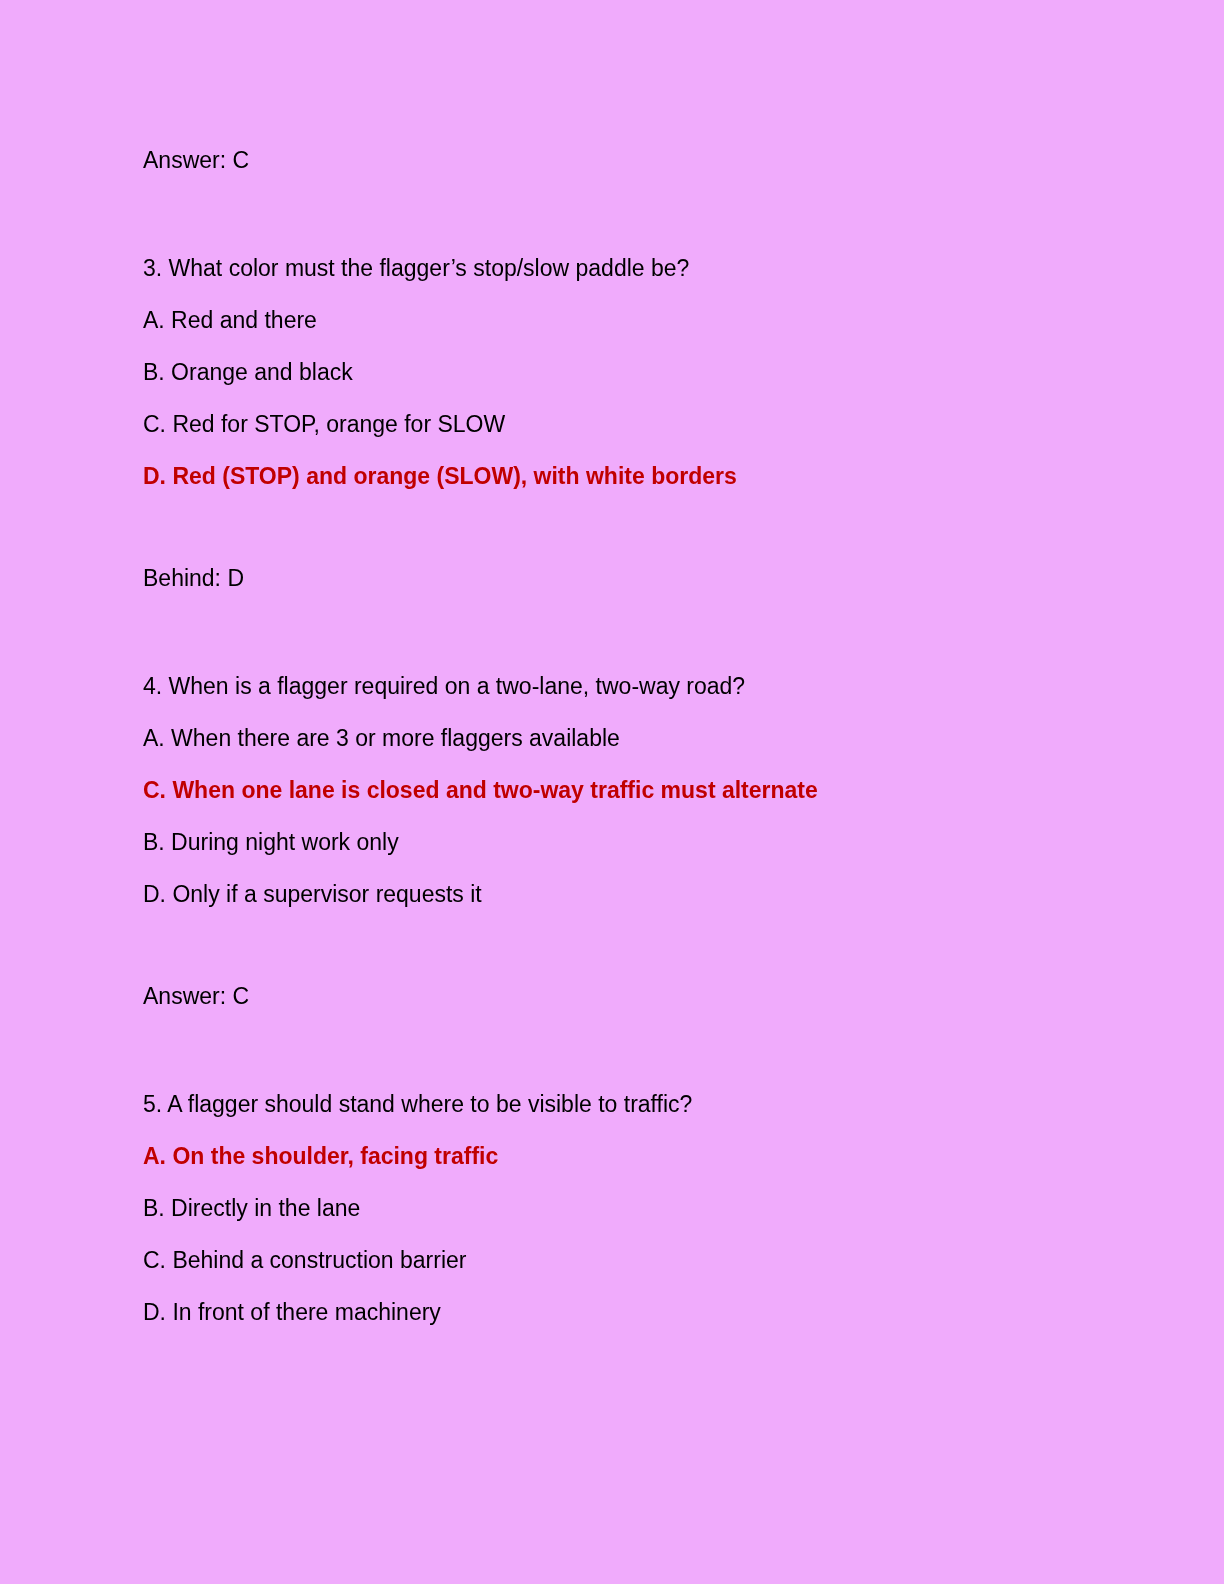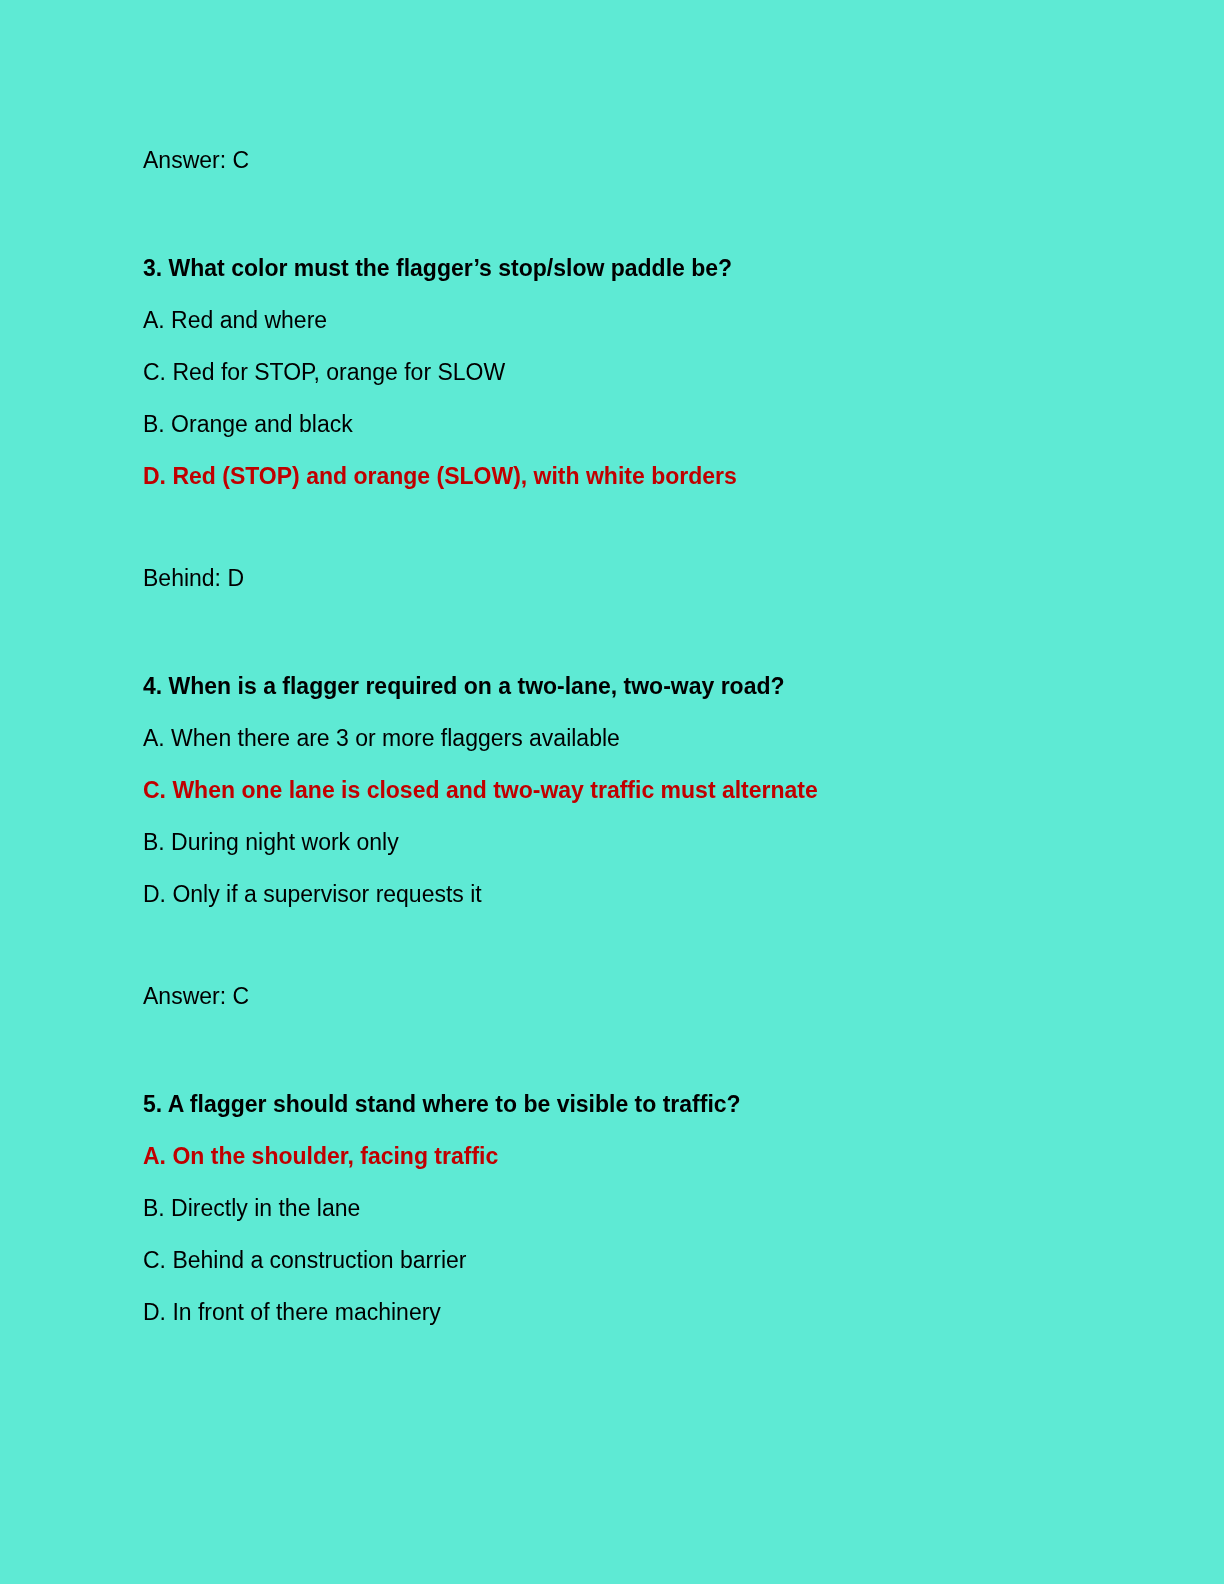--- a/index.html
+++ b/index.html
@@ -4,21 +4,21 @@
 <style>
   html, body {
     margin: 0;
     padding: 0;
     background: #ffffff;
   }
   .page {
     position: relative;
     width: 1224px;
     height: 1584px;
-    background: #5eead4;
+    background: #f0abfc;
     box-sizing: border-box;
     padding: 145px 68px 0 143px;
     font-family: "Liberation Sans", sans-serif;
     color: #000000;
     overflow: hidden;
   }
   .line {
     font-size: 23px;
     line-height: 30px;
     margin: 0 0 22px 0;
@@ -26,39 +26,38 @@
   }
   .answer {
     margin-top: 72px;
     margin-bottom: 78px;
   }
   .answer.first {
     margin-top: 0;
   }
   .question {
     margin-bottom: 22px;
-    font-weight: bold;
   }
   .red {
     color: #C00000;
     font-weight: bold;
   }
 </style>
 </head>
 <body>
 
 <div class="page">
 
   <p class="line answer first">Answer: C</p>
 
   <section>
     <p class="line question">3. What color must the flagger’s stop/slow paddle be?</p>
-    <p class="line option">A. Red and where</p>
+    <p class="line option">A. Red and there</p>
+    <p class="line option">B. Orange and black</p>
     <p class="line option">C. Red for STOP, orange for SLOW</p>
-    <p class="line option">B. Orange and black</p>
     <p class="line option red">D. Red (STOP) and orange (SLOW), with white borders</p>
     <p class="line answer">Behind: D</p>
   </section>
 
   <section>
     <p class="line question">4. When is a flagger required on a two-lane, two-way road?</p>
     <p class="line option">A. When there are 3 or more flaggers available</p>
     <p class="line option red">C. When one lane is closed and two-way traffic must alternate</p>
     <p class="line option">B. During night work only</p>
     <p class="line option">D. Only if a supervisor requests it</p>

